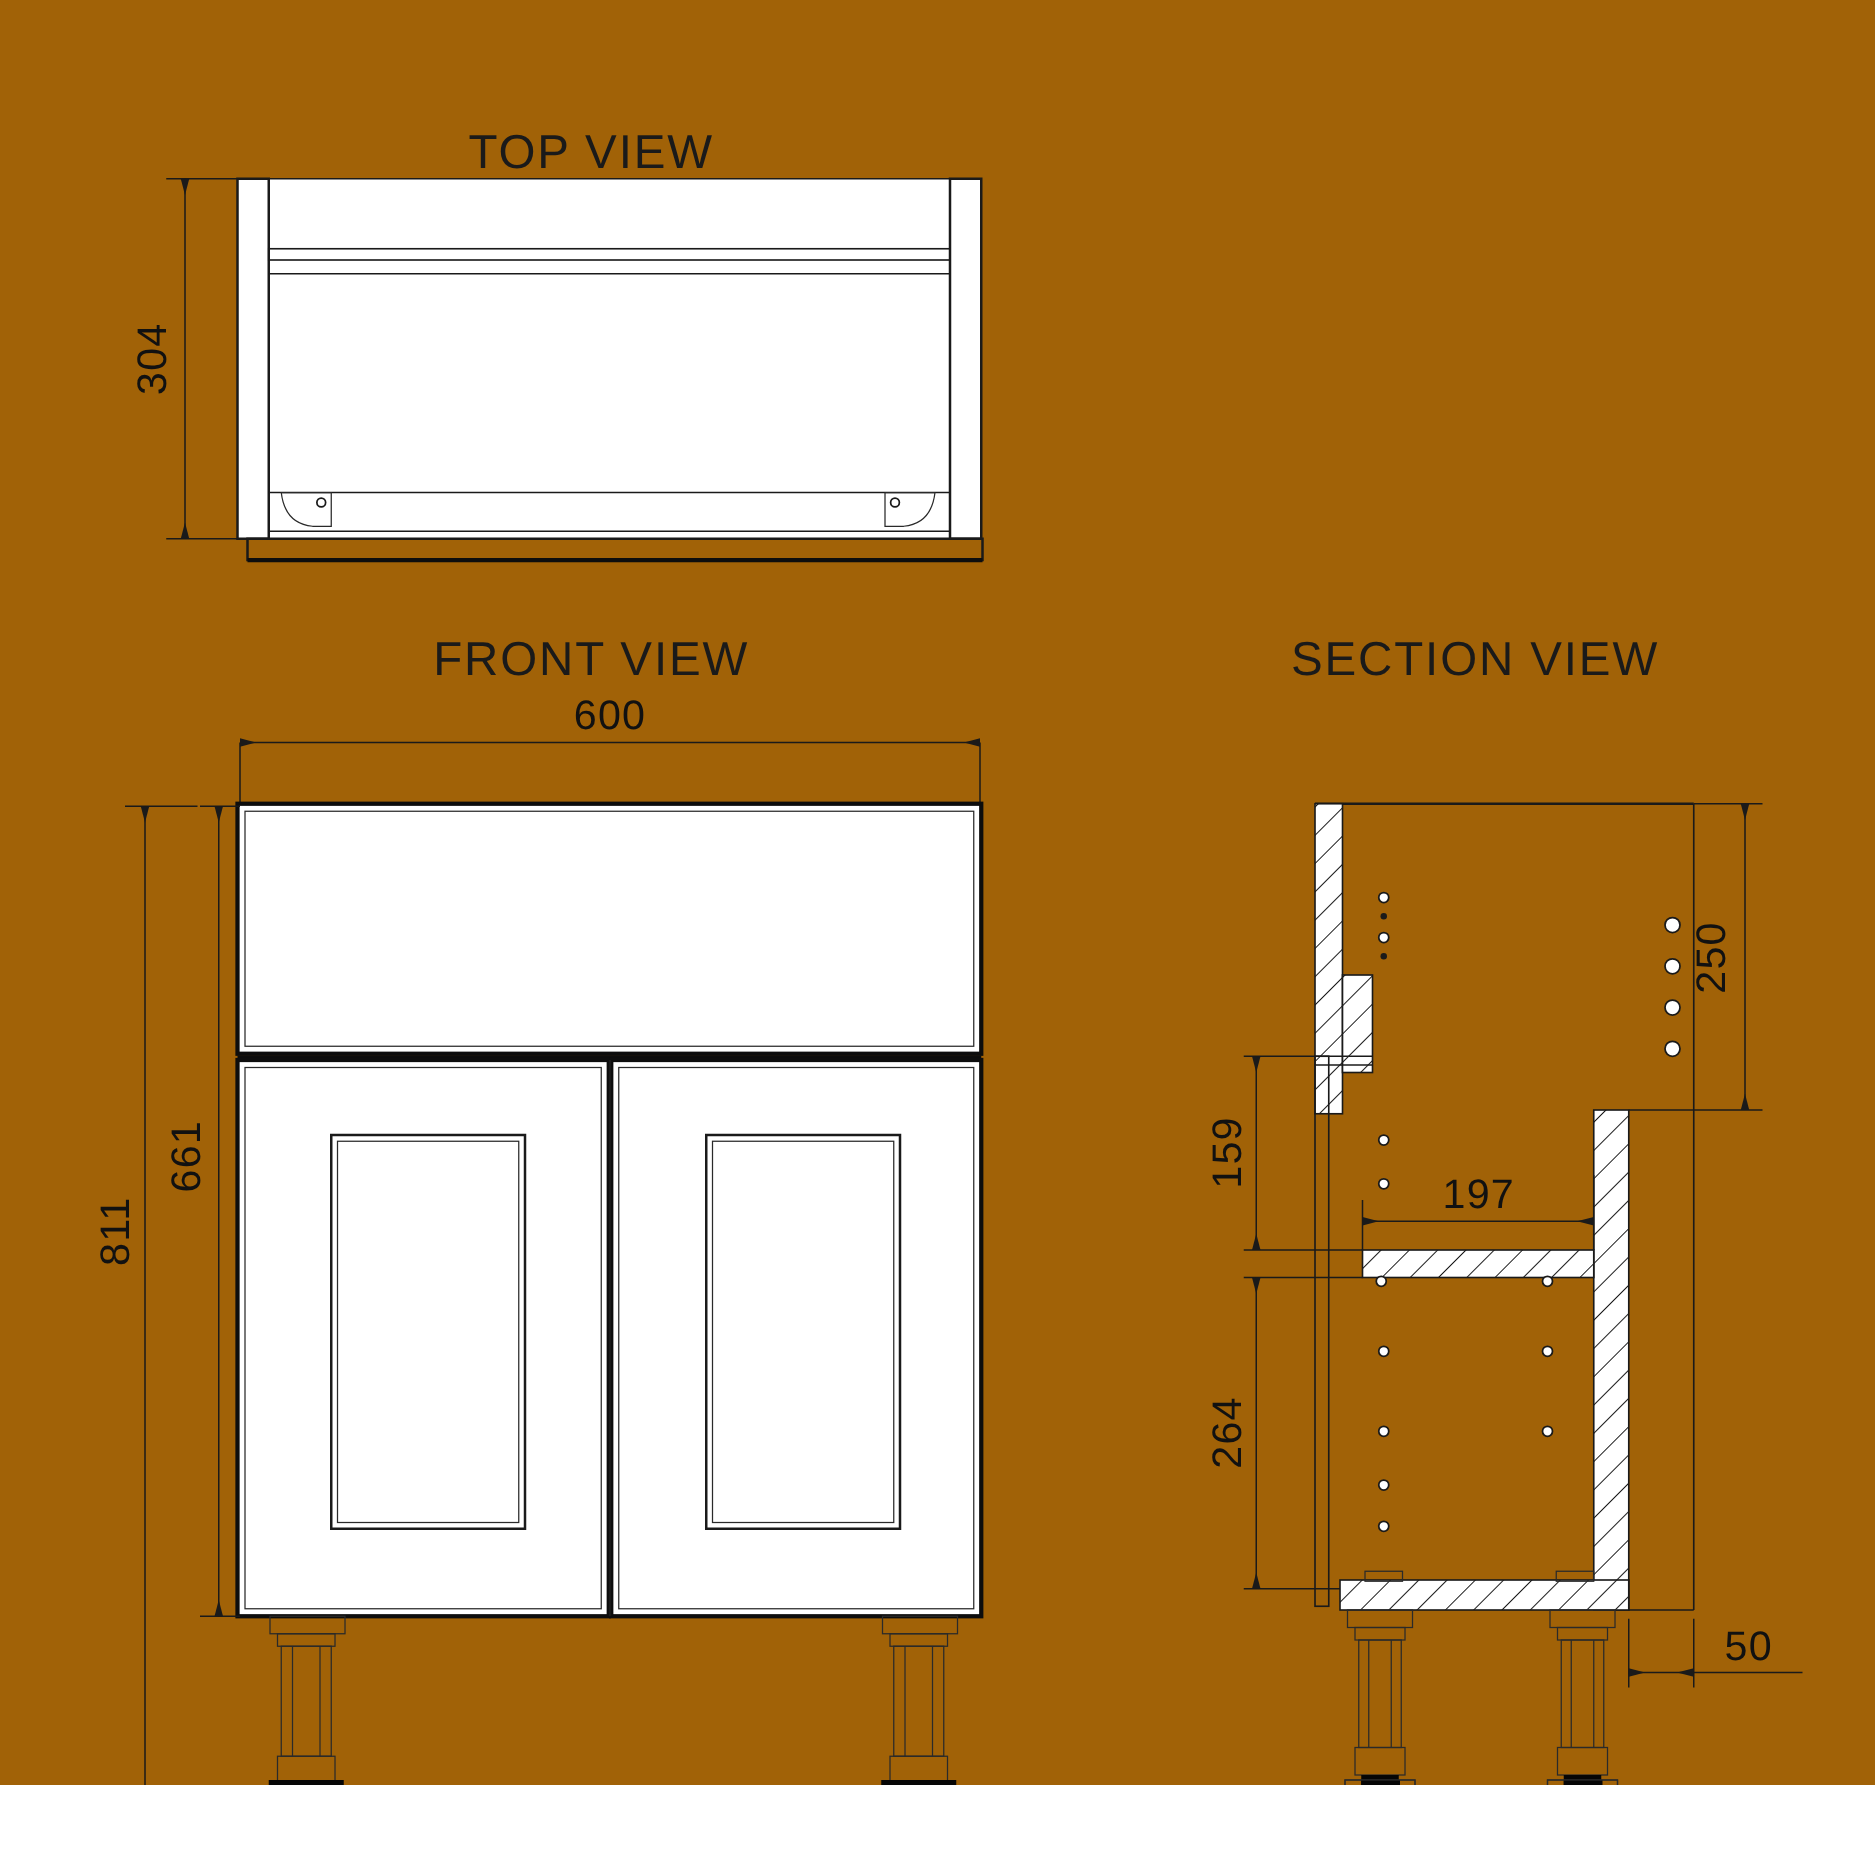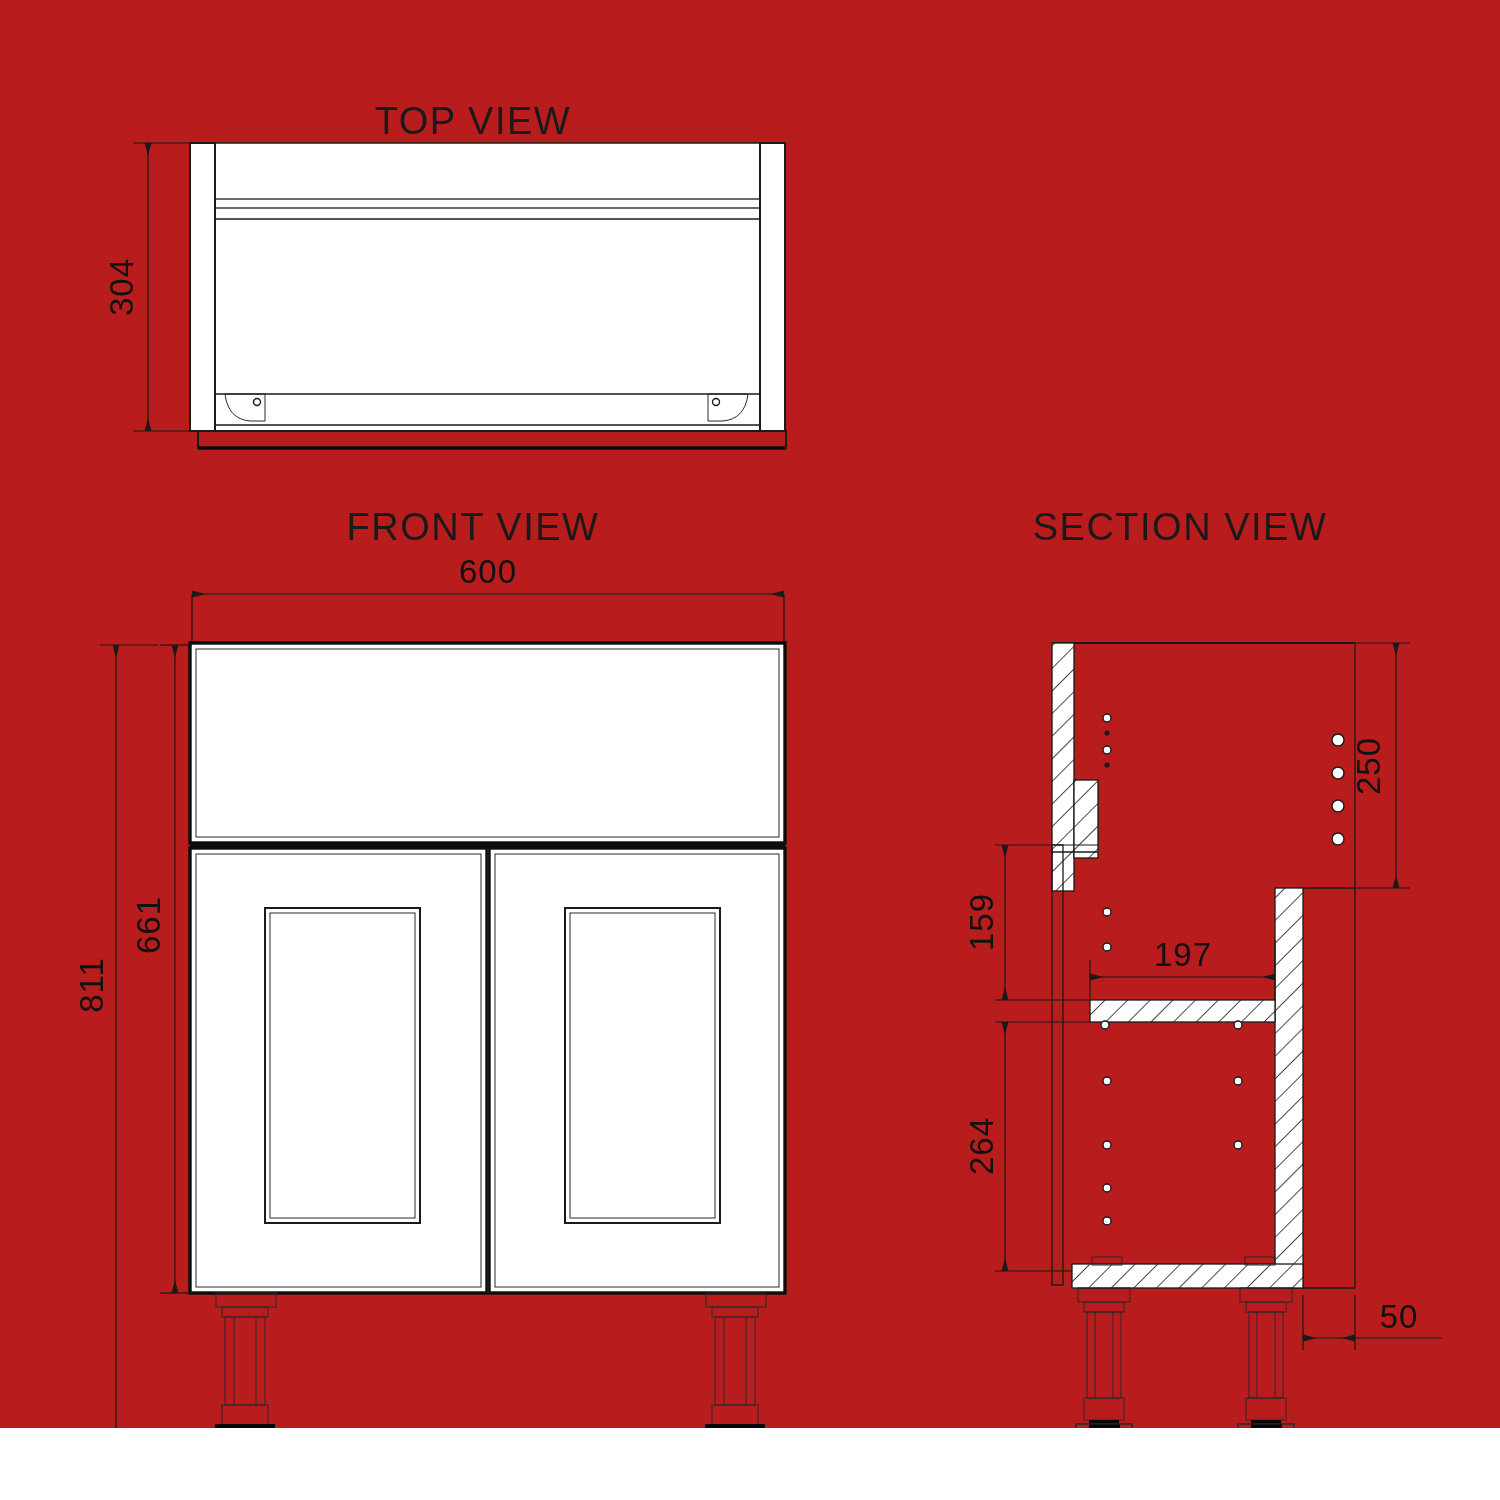--- a/index.html
+++ b/index.html
@@ -4,21 +4,21 @@
 <style>
   html, body {
     margin: 0;
     padding: 0;
     background: #ffffff;
   }
   #sheet {
     position: relative;
     width: 1500px;
     height: 1428px;
-    background: #b91c1c;
+    background: #a16207;
     font-family: "Liberation Sans", sans-serif;
     overflow: hidden;
   }
   svg { display: block; }
   .vtitle {
     font-family: "Liberation Sans", sans-serif;
     font-size: 38px;
     fill: #1a1a1a;
     letter-spacing: 1.5px;
   }

